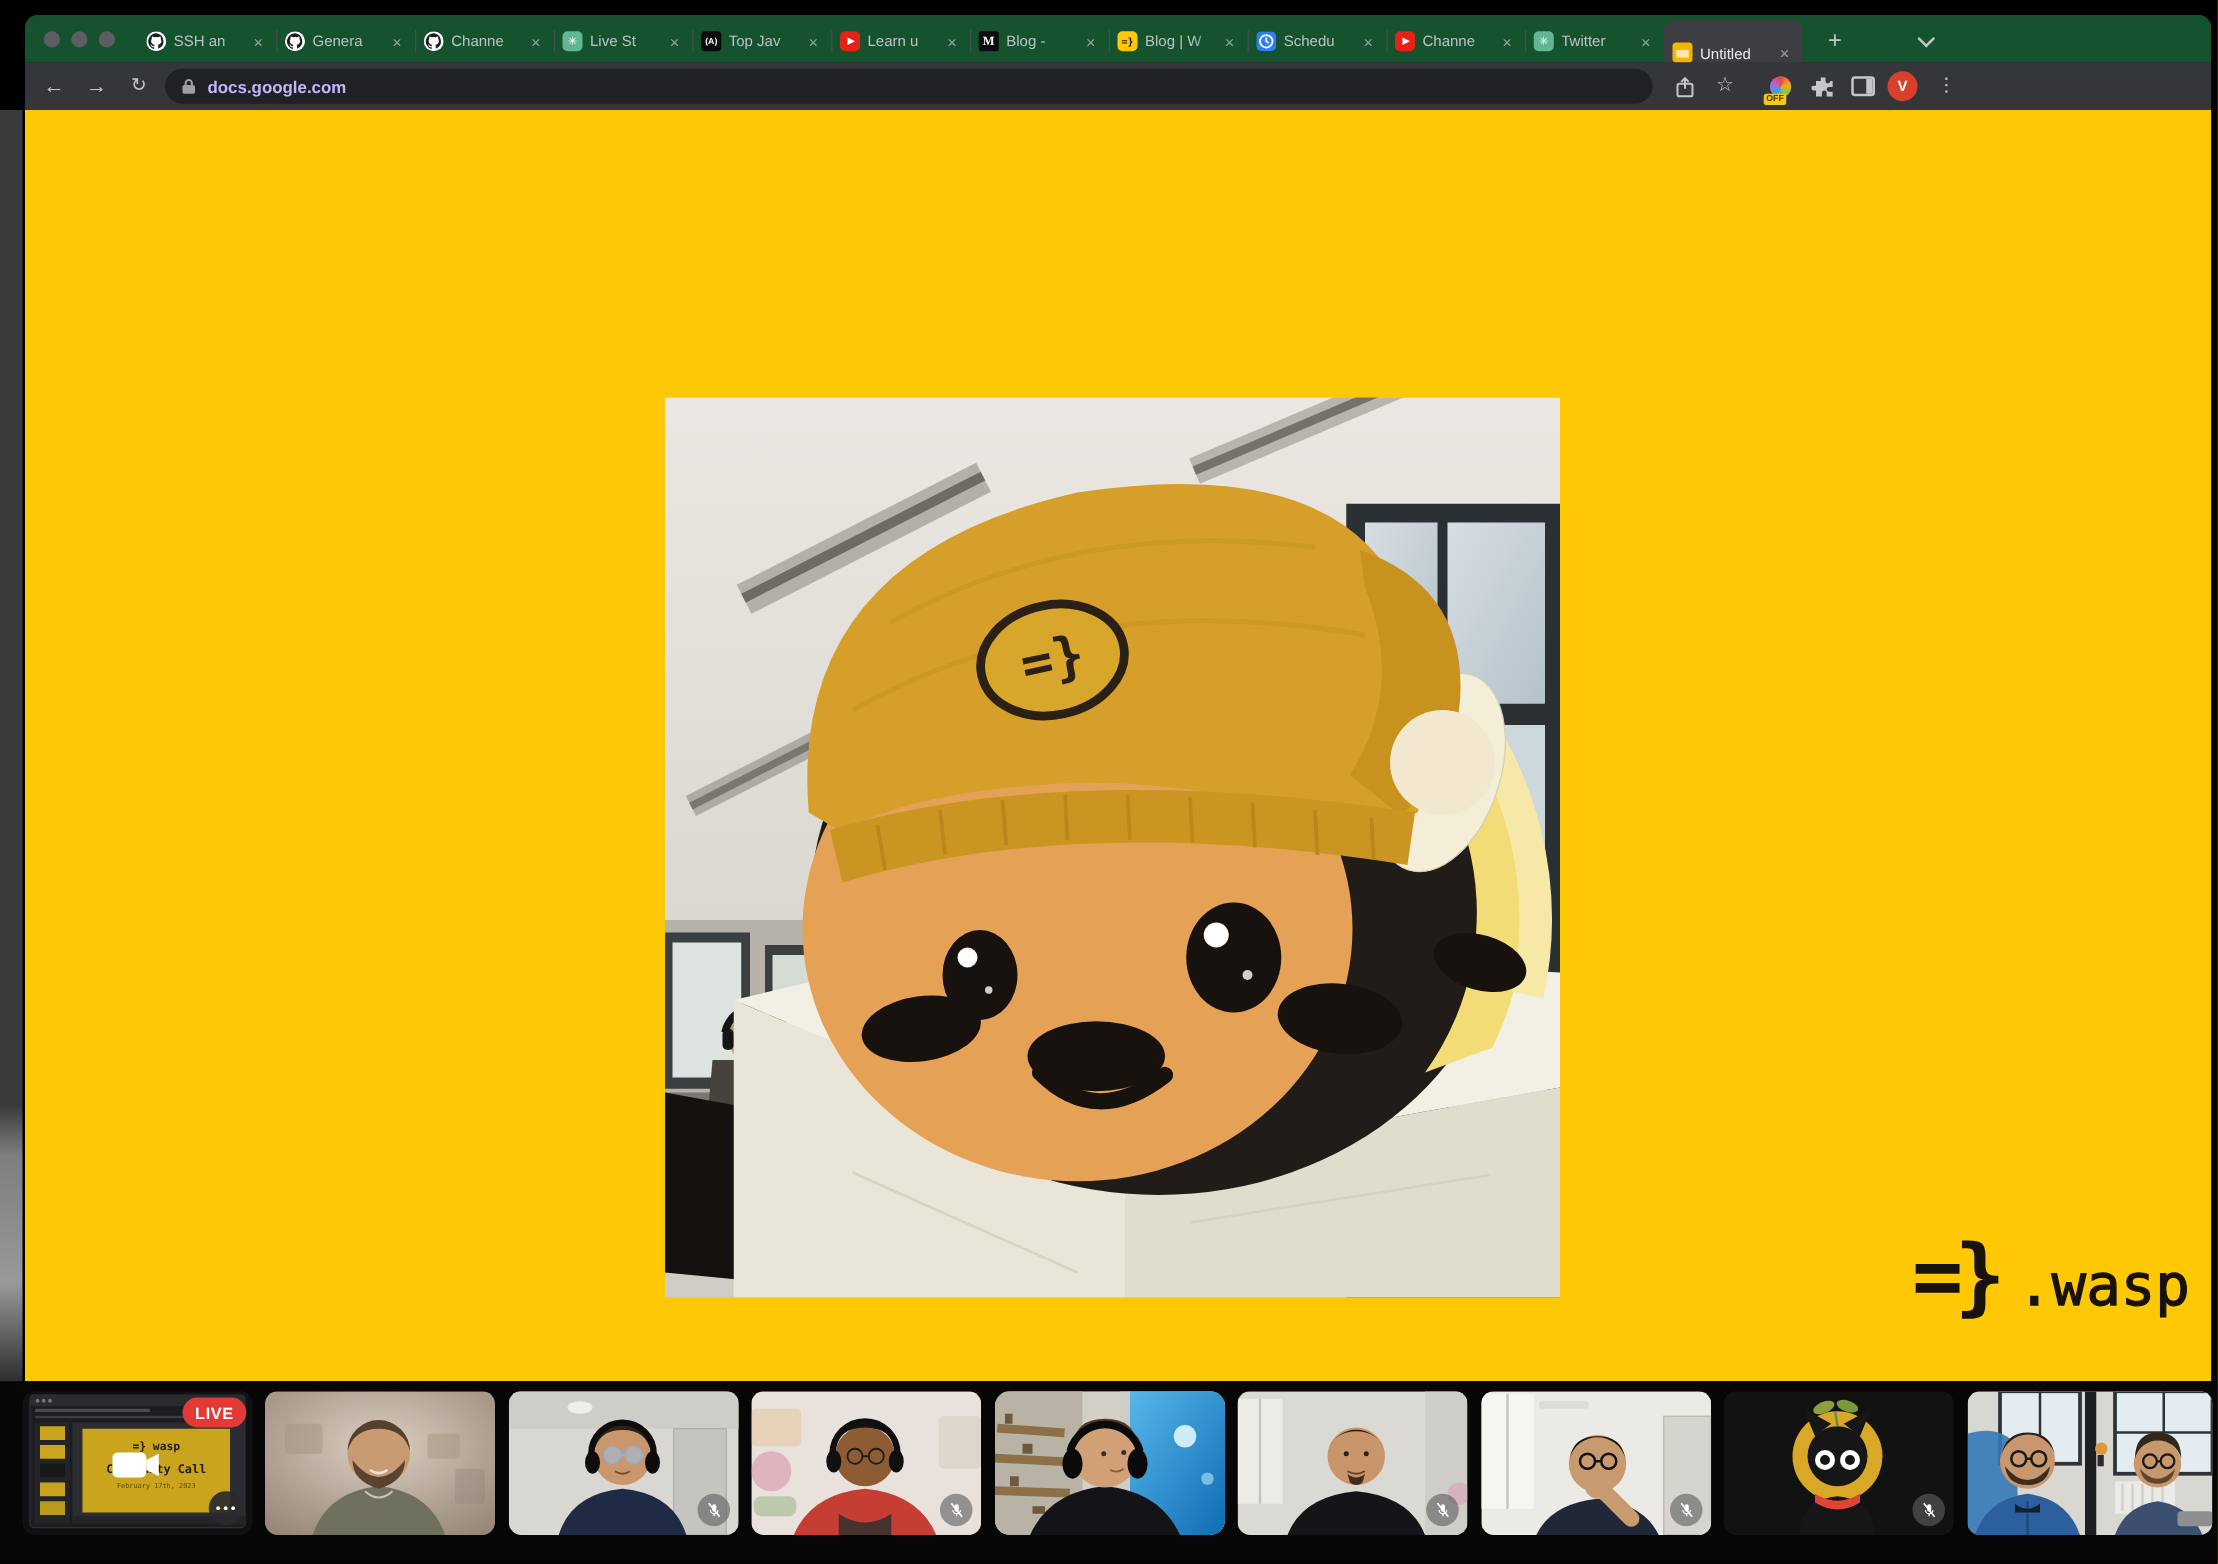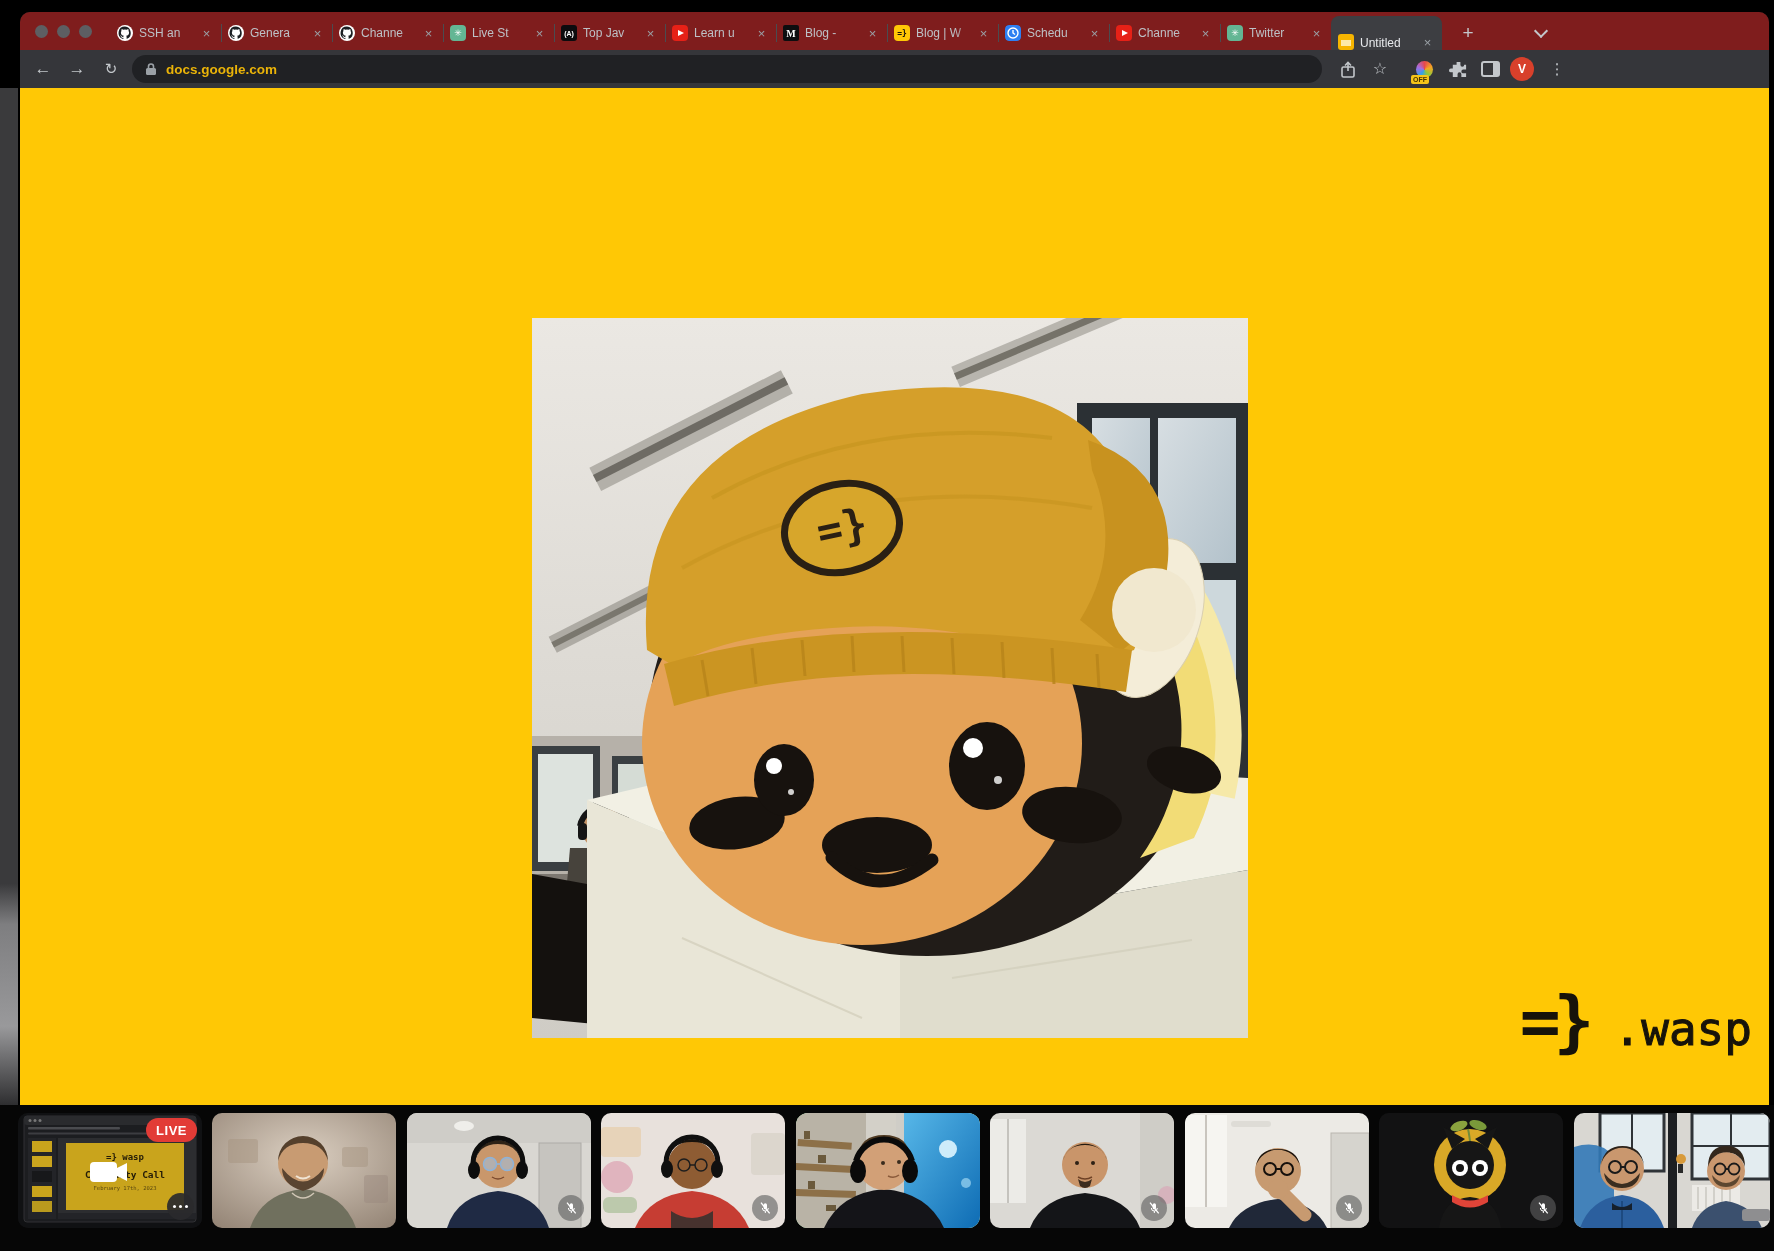--- a/index.html
+++ b/index.html
@@ -10,21 +10,21 @@
   .sliver{position:absolute;left:0;top:88px;width:18px;height:1020px;
           background:linear-gradient(#3a3a3c 0 78%,#7e7e80 82%,#99999b 92%,#2a2a2c);}
   .sliver-notch1{position:absolute;left:0;top:1139px;width:14px;height:26px;background:#b9b9bb;border-radius:0 7px 7px 0;}
   .sliver-notch2{position:absolute;left:0;top:1170px;width:10px;height:22px;background:#8a8a8c;border-radius:0 6px 6px 0;}
   .sliver-dot{position:absolute;left:0;top:1222px;width:10px;height:15px;background:#efefef;border-radius:0 8px 8px 0;}
 
   
   .bwindow{position:absolute;left:20px;top:12px;width:1749px;height:1093px;
            border-radius:10px 10px 0 0;overflow:hidden;background:#222326;}
 
-  .tabstrip{position:absolute;left:0;top:0;width:100%;height:38px;background:#7f1d1d;}
+  .tabstrip{position:absolute;left:0;top:0;width:100%;height:38px;background:#14532d;}
   .traffic{position:absolute;left:15px;top:13px;display:flex;gap:9px;}
   .traffic i{width:13px;height:13px;border-radius:50%;background:#5d5e62;display:block;}
 
   .tab{position:absolute;top:4px;height:34px;width:111px;display:flex;align-items:center;
        padding:0 7px;box-sizing:border-box;color:#bdc1c6;font-size:12px;cursor:default;}
   .tab .vsep{position:absolute;left:0;top:8px;width:1px;height:18px;background:#4a4c50;}
   .tab.active{background:#3d3e42;border-radius:8px 8px 0 0;color:#e8eaed;align-items:flex-end;}
   .fav{width:16px;height:16px;flex:0 0 16px;margin-right:6px;display:flex;
        align-items:center;justify-content:center;box-sizing:border-box;overflow:hidden;}
   .tlabel{flex:1;white-space:nowrap;overflow:hidden;
@@ -51,21 +51,21 @@
              border-bottom:2px solid #c3c7cb;transform:rotate(45deg);}
 
   .toolbar{position:absolute;left:0;top:38px;width:100%;height:38px;background:#35363a;}
   .navbtn{position:absolute;top:0;height:38px;line-height:38px;text-align:center;width:30px;
           color:#c3c7cb;font-size:17px;}
   .pos-back{left:8px}.pos-fwd{left:42px}.pos-reload{left:76px;font-size:15px}
   .urlpill{position:absolute;left:112px;top:5px;width:1190px;height:28px;background:#202124;
            border-radius:14px;display:flex;align-items:center;padding:0 13px;
            box-sizing:border-box;font-size:13.5px;}
   .lock{display:flex;margin-right:9px;}
-  .host{color:#eab308;font-weight:bold;}
+  .host{color:#c4b5fd;font-weight:bold;}
   .path{color:#9aa0a6;white-space:nowrap;overflow:hidden;}
   .pos-share{left:1313px}.pos-star{left:1345px;font-size:16px}
   .ext{position:absolute;top:7px;width:24px;height:24px;display:flex;align-items:center;justify-content:center;}
   .ext-colorful{left:1392px;}
   .ext-colorful i{width:17px;height:17px;border-radius:50%;
       background:conic-gradient(#e5484d,#f5a623,#8fc93a,#34a0e8,#a46de2,#e5484d);}
   .ext-colorful b{position:absolute;left:-1px;bottom:-3px;background:#f5c518;color:#493500;
       font-size:7px;font-weight:bold;padding:1px 2px;border-radius:2px;line-height:1;}
   .ext-puzzle{left:1426px;}
   .ext-panel{left:1458px;}
@@ -78,21 +78,21 @@
 
   
   .slide{position:absolute;left:0;top:76px;width:100%;height:1017px;background:#ffc805;}
   .slide-title{position:absolute;left:32px;top:54px;font-family:"DejaVu Sans Mono",monospace;
       font-size:97px;color:#141108;white-space:nowrap;-webkit-text-stroke:1.5px #141108;}
   .photo{position:absolute;left:512px;top:230px;width:716px;height:720px;}
   .photo svg{display:block;width:100%;height:100%;}
   .brand{position:absolute;right:17px;bottom:44px;font-family:"DejaVu Sans Mono",monospace;
          color:#17130a;display:flex;align-items:baseline;}
   .brand .g{font-size:68px;font-weight:bold;letter-spacing:-7px;margin-right:16px;}
-  .brand .t{font-size:46px;margin-left:10px;-webkit-text-stroke:1px #17130a;}
+  .brand .t{font-size:46px;-webkit-text-stroke:1px #17130a;}
 
   
   .meetstrip{position:absolute;left:0;top:1105px;width:1774px;height:146px;background:#060606;}
   .tile{position:absolute;top:8px;height:115px;border-radius:10px;overflow:hidden;background:#111;}
   .tile > svg{position:absolute;left:0;top:0;width:100%;height:100%;}
   .tile.active{box-shadow:inset 0 0 0 3px #34a853;border-radius:12px;}
   .t1{left:18px;width:184px}.t2{left:212px;width:184px}.t3{left:407px;width:184px}
   .t4{left:601px;width:184px}.t5{left:796px;width:184px}.t6{left:990px;width:184px}
   .t7{left:1185px;width:184px}.t8{left:1379px;width:184px}.t9{left:1574px;width:196px}
   .mute{position:absolute;right:7px;bottom:7px;width:26px;height:26px;border-radius:50%;

